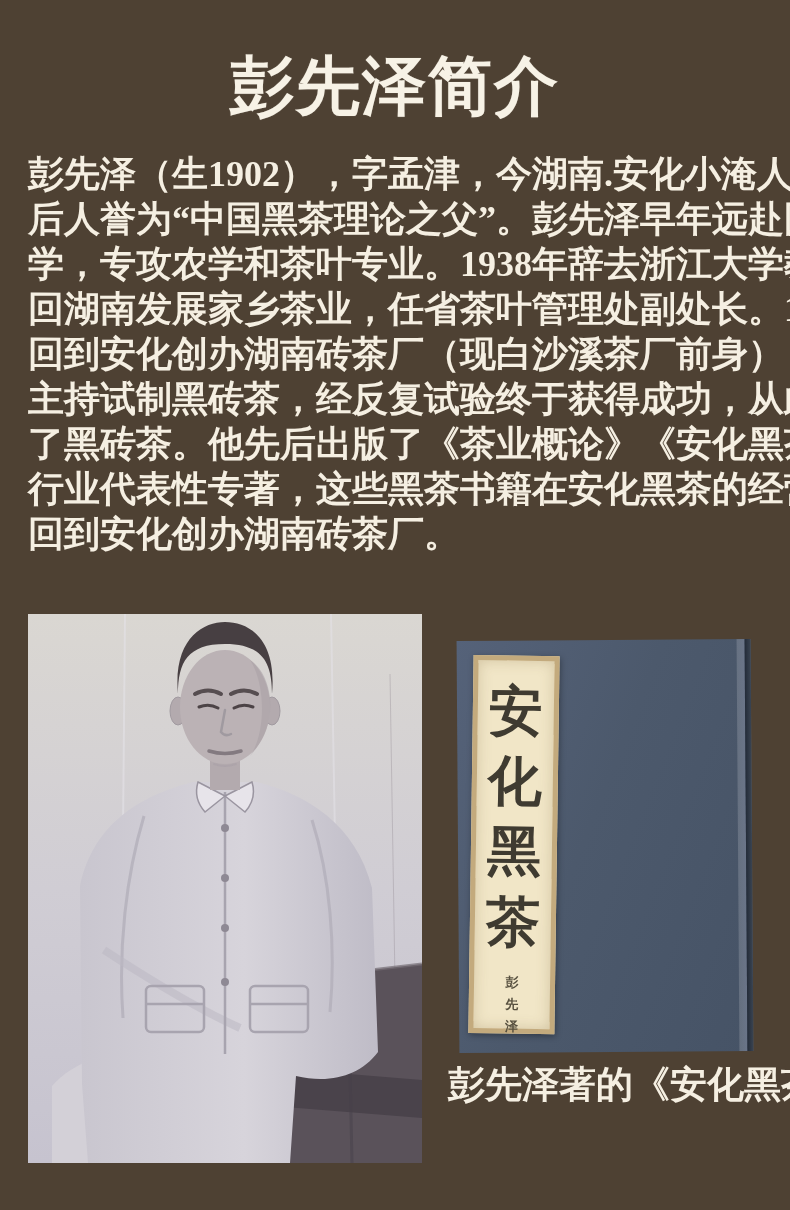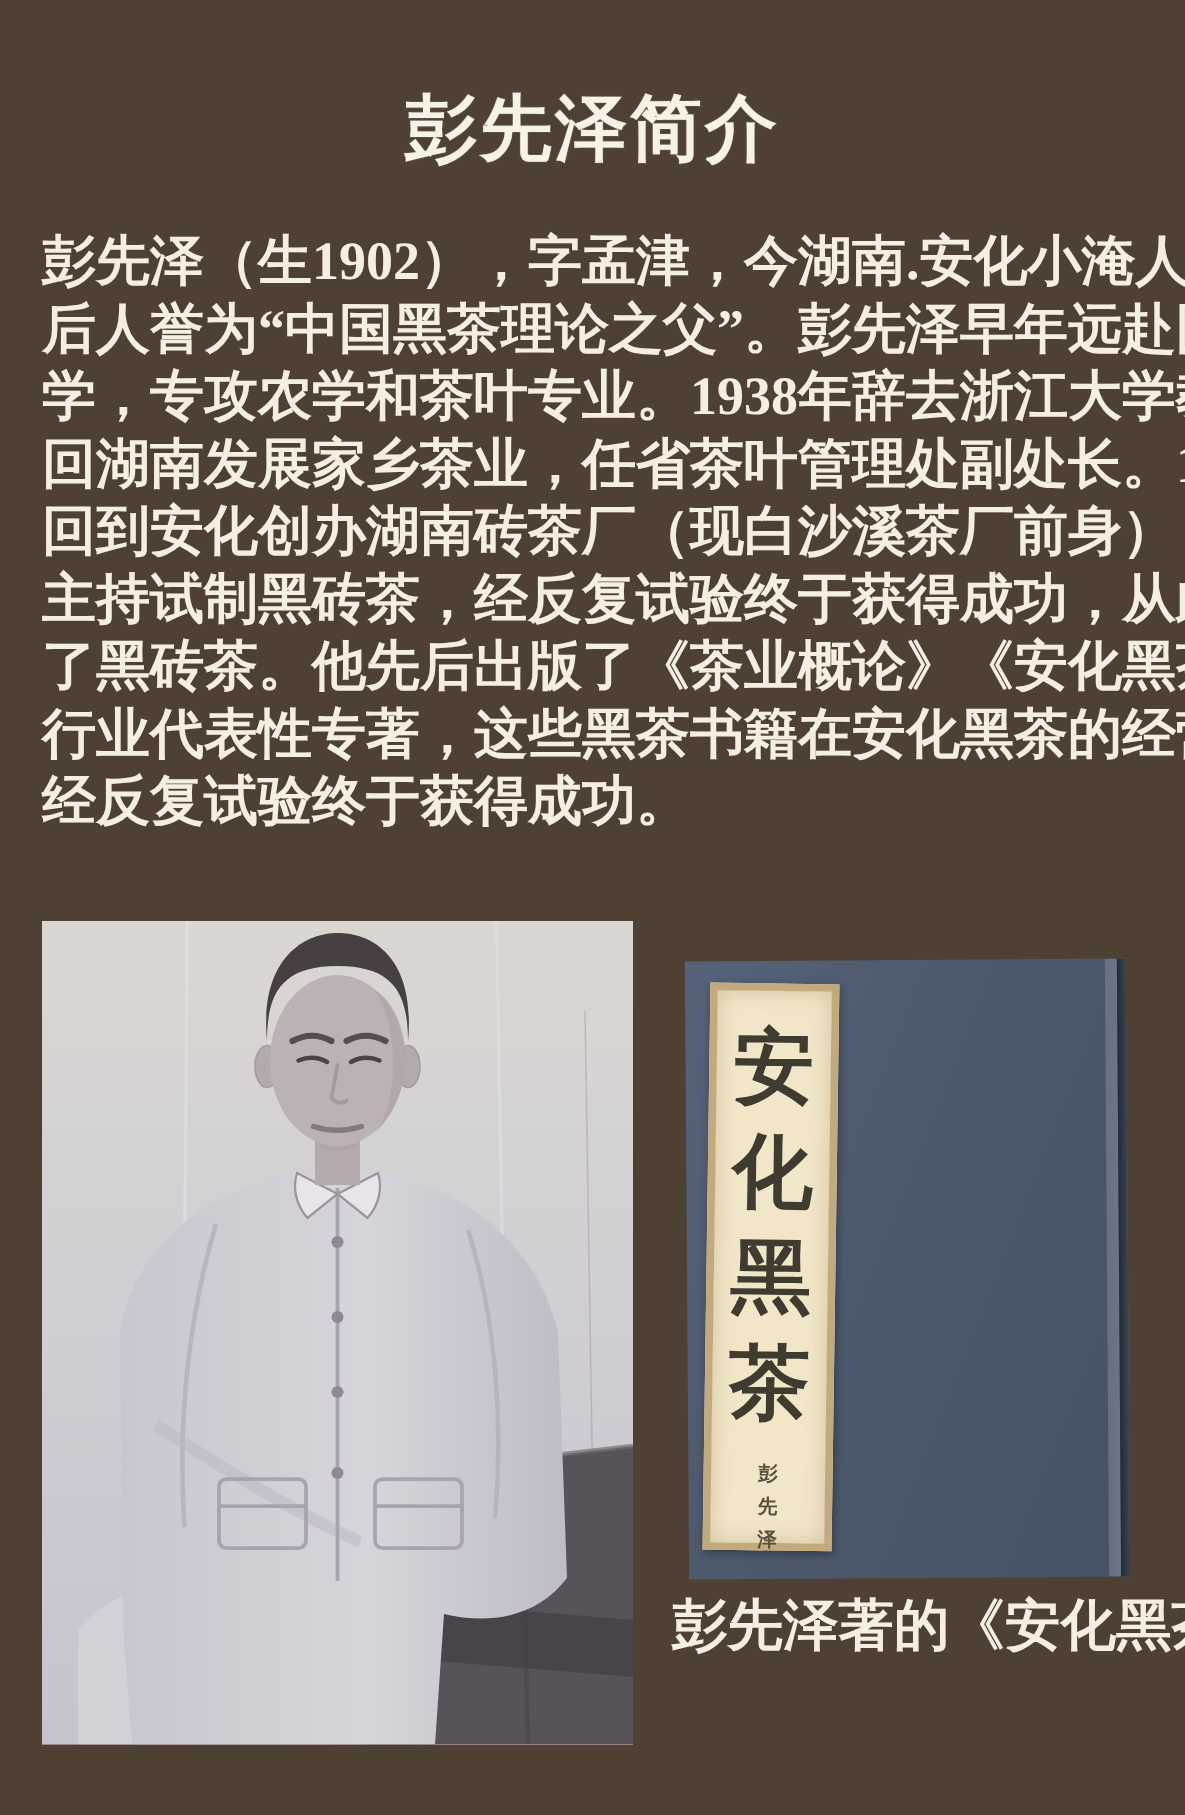--- a/index.html
+++ b/index.html
@@ -8,21 +8,21 @@
     background:#4e4133;
     font-family:"Liberation Serif","DejaVu Serif",serif;
     position:relative;overflow:hidden;
   }
   .page{position:absolute;inset:0;width:790px;height:1210px;background:#4e4133;}
 
   
   .page-title{
     position:absolute;top:44px;left:0;width:790px;height:86px;
     margin:0;text-align:center;
-    font-size:48px;font-weight:700;letter-spacing:2px;
+    font-size:64px;font-weight:700;letter-spacing:2px;
     color:#f7f2e6;line-height:86px;
     text-shadow:0 0 1px rgba(255,250,240,.4);
   }
 
   
   .bio{
     position:absolute;left:28px;top:152px;width:734px;
     color:#f5efe2;font-weight:600;
   }
   .bio-line{
@@ -92,21 +92,21 @@
 
   <section class="bio">
     <div class="bio-line">彭先泽（生1902），字孟津，今湖南.安化小淹人，被</div>
     <div class="bio-line">后人誉为“中国黑茶理论之父”。彭先泽早年远赴国外求</div>
     <div class="bio-line">学，专攻农学和茶叶专业。1938年辞去浙江大学教授，</div>
     <div class="bio-line">回湖南发展家乡茶业，任省茶叶管理处副处长。1939年</div>
     <div class="bio-line">回到安化创办湖南砖茶厂（现白沙溪茶厂前身），同年</div>
     <div class="bio-line">主持试制黑砖茶，经反复试验终于获得成功，从此诞生</div>
     <div class="bio-line">了黑砖茶。他先后出版了《茶业概论》《安化黑茶》等</div>
     <div class="bio-line">行业代表性专著，这些黑茶书籍在安化黑茶的经营圈和</div>
-    <div class="bio-line last">经反复试验终于获得成功。</div>
+    <div class="bio-line last">回到安化创办湖南砖茶厂。</div>
   </section>
 
   <figure class="portrait" style="margin:0;">
     <svg width="394" height="549" viewBox="0 0 394 549" xmlns="http://www.w3.org/2000/svg" aria-hidden="true">
       <defs>
         <linearGradient id="pbg" x1="0" y1="0" x2="0" y2="1">
           <stop offset="0" stop-color="#dad7d2"></stop>
           <stop offset="0.5" stop-color="#d0cdd4"></stop>
           <stop offset="1" stop-color="#c6c3cf"></stop>
         </linearGradient>

